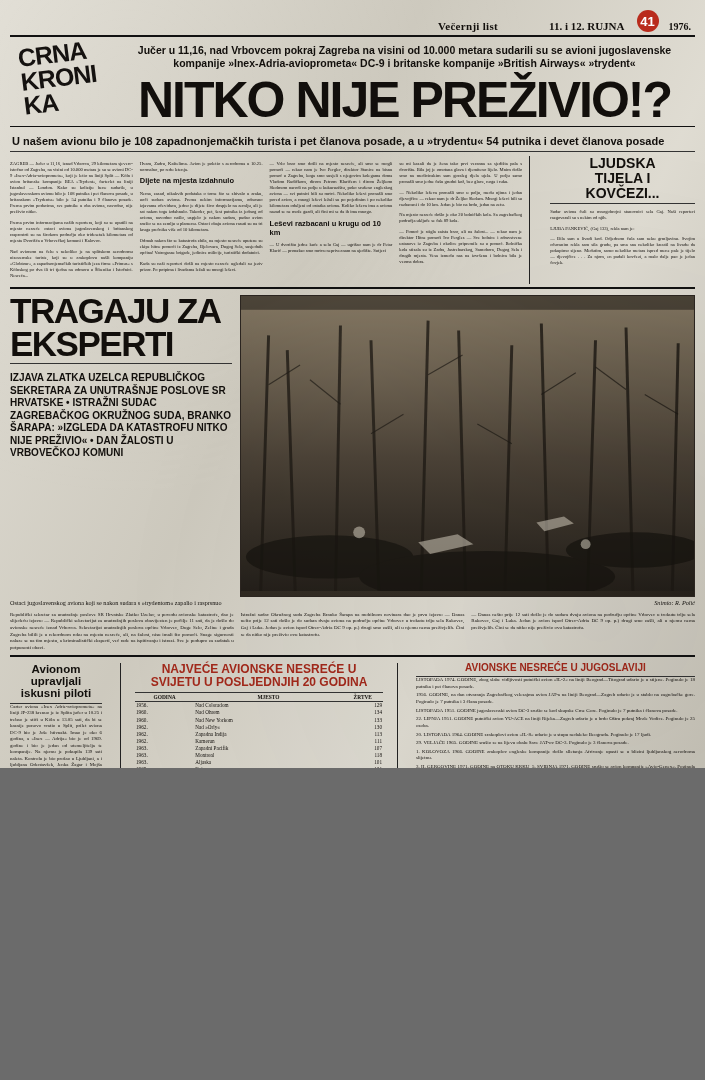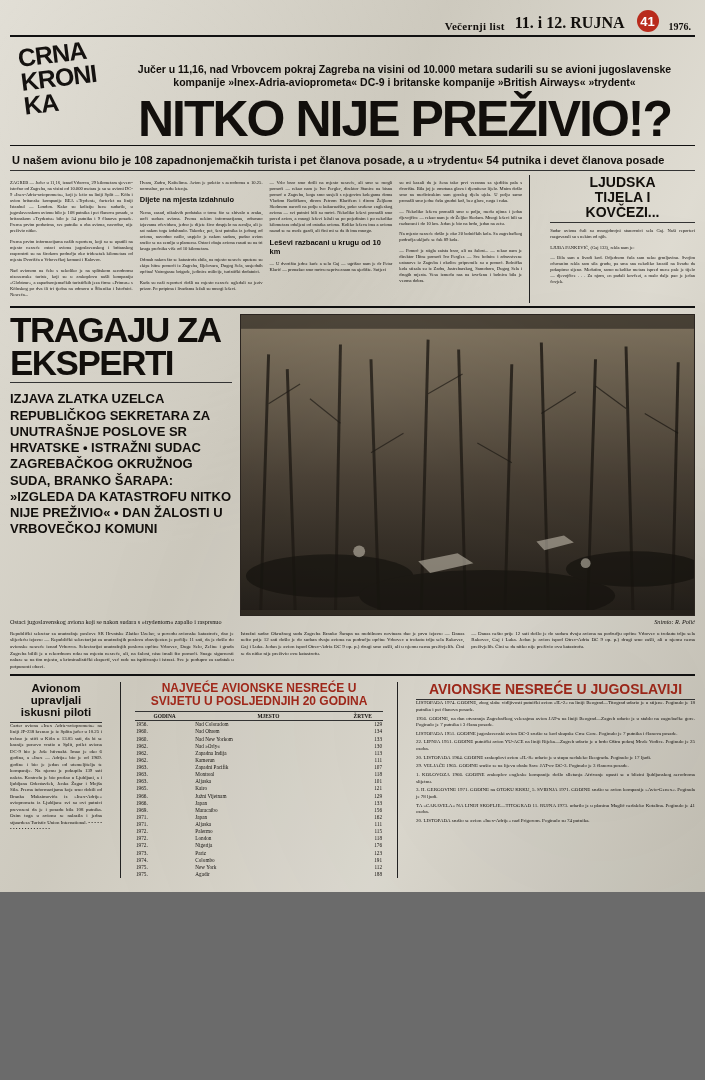--- a/index.html
+++ b/index.html
@@ -1,38 +1,38 @@
 <!DOCTYPE html>
 <html><head>
 <meta charset="utf-8">
 <style>
   html,body{margin:0;padding:0;background:#6b6b6b;}
   body{font-family:"Liberation Serif", serif;}
   .page{
     position:relative;
-    width:705px;height:892px;
+    width:705px;height:768px;
     background:#d8d4c8;
     background-image:
       linear-gradient(115deg, rgba(255,255,255,0.25) 0%, rgba(0,0,0,0.05) 40%, rgba(255,255,255,0.18) 70%, rgba(0,0,0,0.08) 100%);
     overflow:hidden;
     color:#120f0c;
     box-sizing:border-box;
     padding:6px 10px 8px 10px;
   }
   .page:before{
     content:"";position:absolute;inset:0;
     background:
       radial-gradient(circle at 18% 12%, rgba(255,255,255,0.35), rgba(0,0,0,0) 45%),
       radial-gradient(circle at 85% 80%, rgba(0,0,0,0.10), rgba(0,0,0,0) 55%);
     pointer-events:none;mix-blend-mode:multiply;opacity:.5;
   }
   
   .masthead{display:flex;align-items:flex-end;justify-content:flex-end;gap:10px;height:26px;padding-right:4px;}
   .mast-name{font-size:11px;font-weight:bold;letter-spacing:.3px;}
-  .mast-date{font-size:16px;font-weight:bold;}
+  .mast-date{font-size:11px;font-weight:bold;margin-left:41px;}
   .mast-num{
     width:22px;height:22px;border-radius:50%;background:#b92b1c;color:#ffffff;
     font-family:"Liberation Sans",sans-serif;font-weight:bold;font-size:13px;
     display:flex;align-items:center;justify-content:center;margin-left:2px;
   }
   .mast-year{font-size:10px;font-weight:bold;}
   .rule{border-top:1px solid #111;margin:3px 0 0 0;}
   .rule.thin{border-top:1px solid #333;}
   .rule.dbl{border-top:2px solid #111;}
   
@@ -42,21 +42,21 @@
     font-family:"Liberation Sans",sans-serif;font-weight:bold;
     font-size:25px;line-height:.95;letter-spacing:-1px;
     transform:rotate(-7deg);transform-origin:left top;
     padding-top:6px;padding-left:6px;
     color:#151210;
   }
   .crna div{display:block;}
   .lead{flex:1;padding-top:2px;}
   .lead-text{
     font-family:"Liberation Sans",sans-serif;
-    font-size:10.5px;line-height:1.28;text-align:center;font-weight:bold;margin-top:19px;
+    font-size:10.5px;line-height:1.28;text-align:center;font-weight:bold;
   }
   .headline{
     font-family:"Liberation Sans",sans-serif;
     font-weight:bold;font-size:50px;line-height:.92;letter-spacing:-2px;
     text-align:center;margin-top:6px;
   }
   .subdeck{
     font-family:"Liberation Sans",sans-serif;font-weight:bold;
     font-size:11px;line-height:1.3;margin-top:7px;text-align:left;padding:0 2px;
   }
@@ -73,21 +73,21 @@
   
   .midwrap{display:flex;gap:8px;margin-top:6px;}
   .midleft{width:222px;flex:0 0 222px;}
   .bigtitle{
     font-family:"Liberation Sans",sans-serif;font-weight:bold;
     font-size:35px;line-height:.94;letter-spacing:-1.5px;
   }
   .bigtitle .ln{display:block;}
   .quote{
     font-family:"Liberation Sans",sans-serif;font-weight:bold;
-    font-size:13px;line-height:1.25;margin-top:8px;text-align:left;
+    font-size:10px;line-height:1.25;margin-top:8px;text-align:left;
   }
   .photo{
     flex:1;height:300px;position:relative;overflow:hidden;border:1px solid #2b2520;
     background:
       radial-gradient(ellipse at 30% 25%, #6d6253 0%, #3d362c 45%, #241f19 100%);
   }
   .photo .trees{position:absolute;inset:0;opacity:.85;}
   .photocap{
     font-size:6.2px;line-height:1.3;margin-top:2px;display:flex;justify-content:space-between;gap:6px;
   }
@@ -103,21 +103,21 @@
     line-height:1.08;text-align:center;margin-bottom:3px;
   }
   .botmid{width:248px;flex:0 0 248px;border-left:1px solid #222;border-right:1px solid #222;padding:0 14px;}
   .botmid-title{
     font-family:"Liberation Sans",sans-serif;font-weight:bold;color:#a2281a;
     font-size:12px;line-height:1.1;text-align:center;margin-bottom:3px;
   }
   .botright{flex:1;}
   .botright-title{
     font-family:"Liberation Sans",sans-serif;font-weight:bold;color:#a2281a;
-    font-size:14px;line-height:1.05;text-align:center;margin-bottom:3px;
+    font-size:10px;line-height:1.05;text-align:center;margin-bottom:3px;
   }
   table.acc{width:100%;border-collapse:collapse;font-size:5.2px;}
   table.acc th{font-weight:bold;font-size:5.4px;border-bottom:1px solid #333;padding:1px 1px;}
   table.acc td{padding:0.4px 1px;line-height:1.22;}
   table.acc td.yr{width:22%;}
   table.acc td.pl{width:55%;}
   table.acc td.vi{width:15%;text-align:right;}
   .runlist{font-size:5px;line-height:1.33;text-align:justify;}
   .tinybox{font-size:4.9px;line-height:1.32;text-align:justify;}
 </style>

